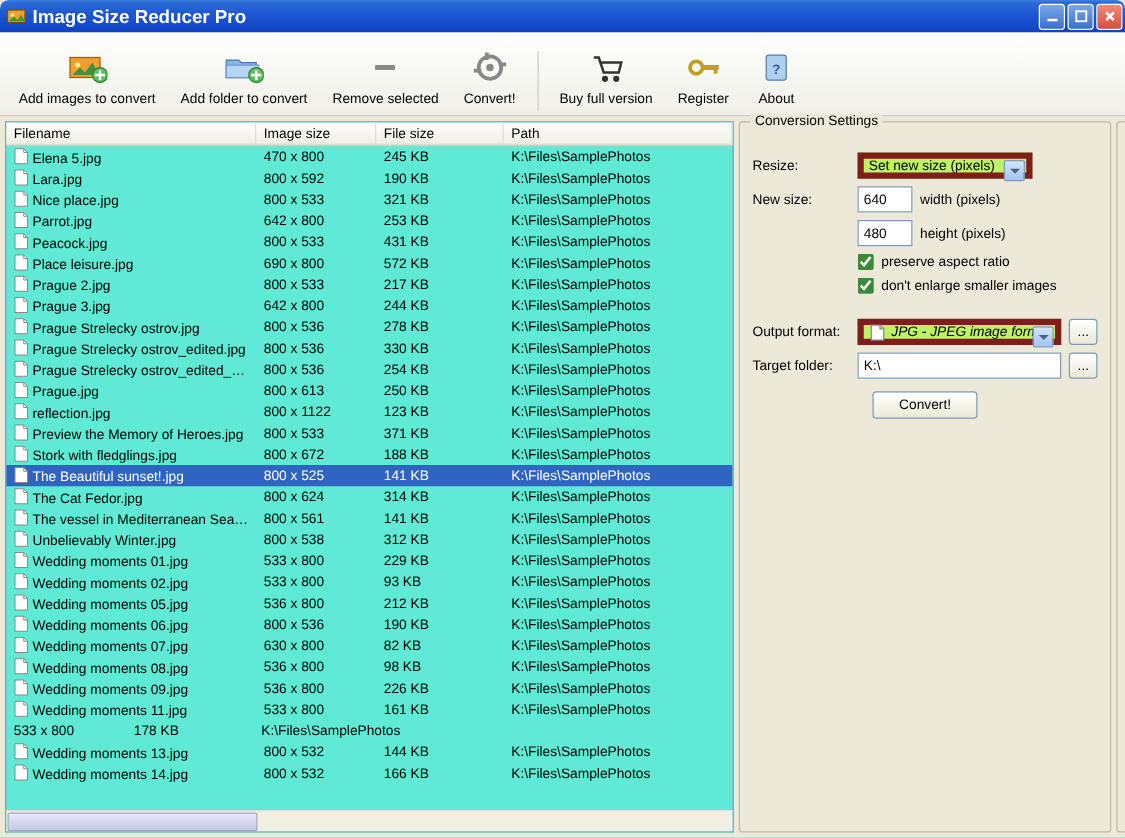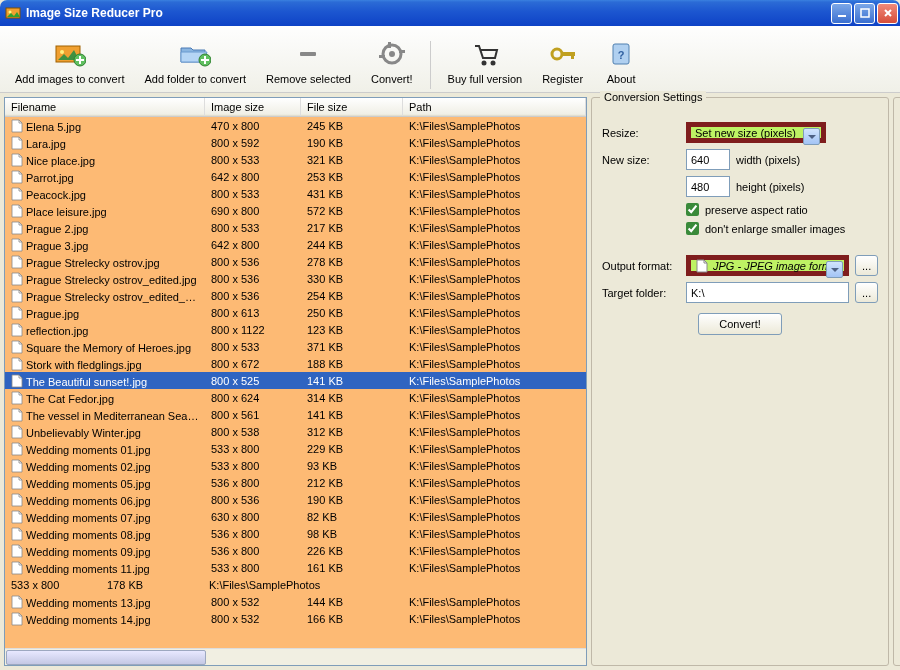--- a/index.html
+++ b/index.html
@@ -1,38 +1,38 @@
 <!DOCTYPE html>
 <html><head>
 <meta charset="utf-8">
 <style>
 * { margin: 0; padding: 0; box-sizing: border-box; font-family: Tahoma, Arial, sans-serif; font-size: 11px; }
 body { background: #ece9d8; width: 900px; height: 670px; overflow: hidden; }
 
 
 .titlebar { height: 26px; background: linear-gradient(to bottom, #3a81e0 0%, #2b6bd6 8%, #1c56d0 45%, #0e42c6 100%); display: flex; align-items: center; padding: 0 2px 0 5px; border-radius: 7px 7px 0 0; }
 .titlebar .app-icon { width: 16px; height: 16px; margin-right: 5px; display: inline-block; }
-.titlebar .title { color: #fff; flex: 1; font-weight: bold; font-size: 12px; }
+.titlebar .title { color: #fff; flex: 1; font-weight: bold; font-size: 15px; }
 .winbtns { display: flex; gap: 2px; }
 .winbtn { width: 21px; height: 21px; border: 1px solid #fff; border-radius: 3px; display: flex; align-items: center; justify-content: center; color: #fff; font-weight: bold; font-size: 11px; }
 .winbtn.min, .winbtn.max { background: linear-gradient(to bottom, #7ba7e8, #3a6fd0); }
 .winbtn.close { background: linear-gradient(to bottom, #f08a7a, #d64e3a); }
 .winbtn svg { width: 12px; height: 12px; }
 
 
 .toolbar-wrap { background: linear-gradient(to bottom, #fefefe, #f0f0e8); border-bottom: 1px solid #ccc; padding: 3px 8px; }
 .toolbar { display: flex; align-items: flex-end; gap: 6px; height: 60px; }
 .tbtn { display: flex; flex-direction: column; align-items: center; padding: 3px 6px; border: 1px solid transparent; border-radius: 3px; cursor: pointer; min-width: 50px; }
 .tbtn .ticon { width: 32px; height: 32px; display: flex; align-items: center; justify-content: center; margin-bottom: 3px; }
 .tbtn .tlbl { white-space: nowrap; }
 .tsep { width: 1px; height: 48px; background: #ccc; margin: 0 4px; }
 
 
 .main { display: flex; height: calc(670px - 26px - 67px); padding: 4px; gap: 4px; }
-.leftpane { flex: 1; display: flex; flex-direction: column; border: 1px solid #7f9db9; background: #fdba74; min-width: 0; }
+.leftpane { flex: 1; display: flex; flex-direction: column; border: 1px solid #7f9db9; background: #5eead4; min-width: 0; }
 .rightpane { width: 305px; display: flex; flex-direction: row; gap: 4px; }
 
 
 .listheader { display: flex; background: linear-gradient(to bottom, #fff, #f0efe6 90%, #dcd9c8); border-bottom: 1px solid #ccc; }
 .listheader .col { padding: 3px 6px; border-right: 1px solid #ddd; text-align: left; }
 .col-fn { width: 200px; }
 .col-is { width: 96px; }
 .col-fs { width: 102px; }
 .col-pt { flex: 1; }
 .listbody { flex: 1; overflow-y: scroll; overflow-x: hidden; }
@@ -297,21 +297,21 @@
               <path d="M8 1 L8 4 L11 4" fill="none" stroke="#888" stroke-width="0.8"></path>
             </svg><span>reflection.jpg</span></div>
           <div class="cell col-is">800 x 1122</div>
           <div class="cell col-fs">123 KB</div>
           <div class="cell col-pt">K:\Files\SamplePhotos</div>
         </div>
         <div class="row">
           <div class="cell col-fn"><svg class="fileicon" viewBox="0 0 12 14">
               <path d="M1 1 L8 1 L11 4 L11 13 L1 13 Z" fill="#fff" stroke="#888" stroke-width="0.8"></path>
               <path d="M8 1 L8 4 L11 4" fill="none" stroke="#888" stroke-width="0.8"></path>
-            </svg><span>Square the Memory of Heroes.jpg</span></div>
+            </svg><span>Preview the Memory of Heroes.jpg</span></div>
           <div class="cell col-is">800 x 533</div>
           <div class="cell col-fs">371 KB</div>
           <div class="cell col-pt">K:\Files\SamplePhotos</div>
         </div>
         <div class="row">
           <div class="cell col-fn"><svg class="fileicon" viewBox="0 0 12 14">
               <path d="M1 1 L8 1 L11 4 L11 13 L1 13 Z" fill="#fff" stroke="#888" stroke-width="0.8"></path>
               <path d="M8 1 L8 4 L11 4" fill="none" stroke="#888" stroke-width="0.8"></path>
             </svg><span>Stork with fledglings.jpg</span></div>
           <div class="cell col-is">800 x 672</div>

